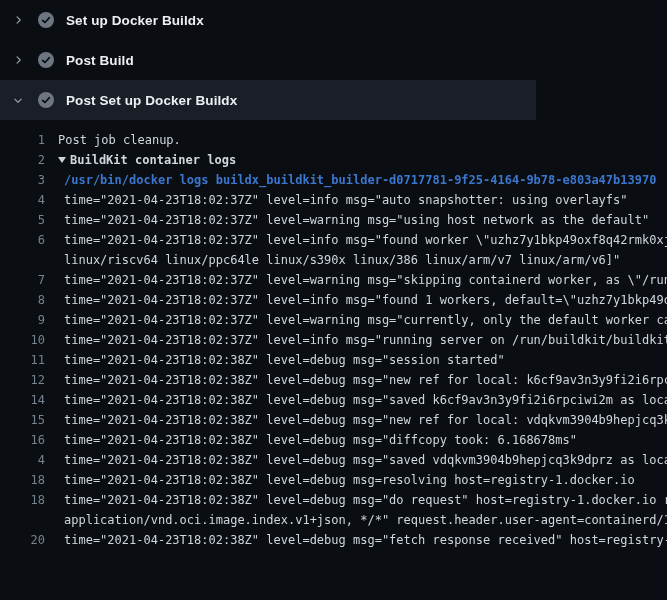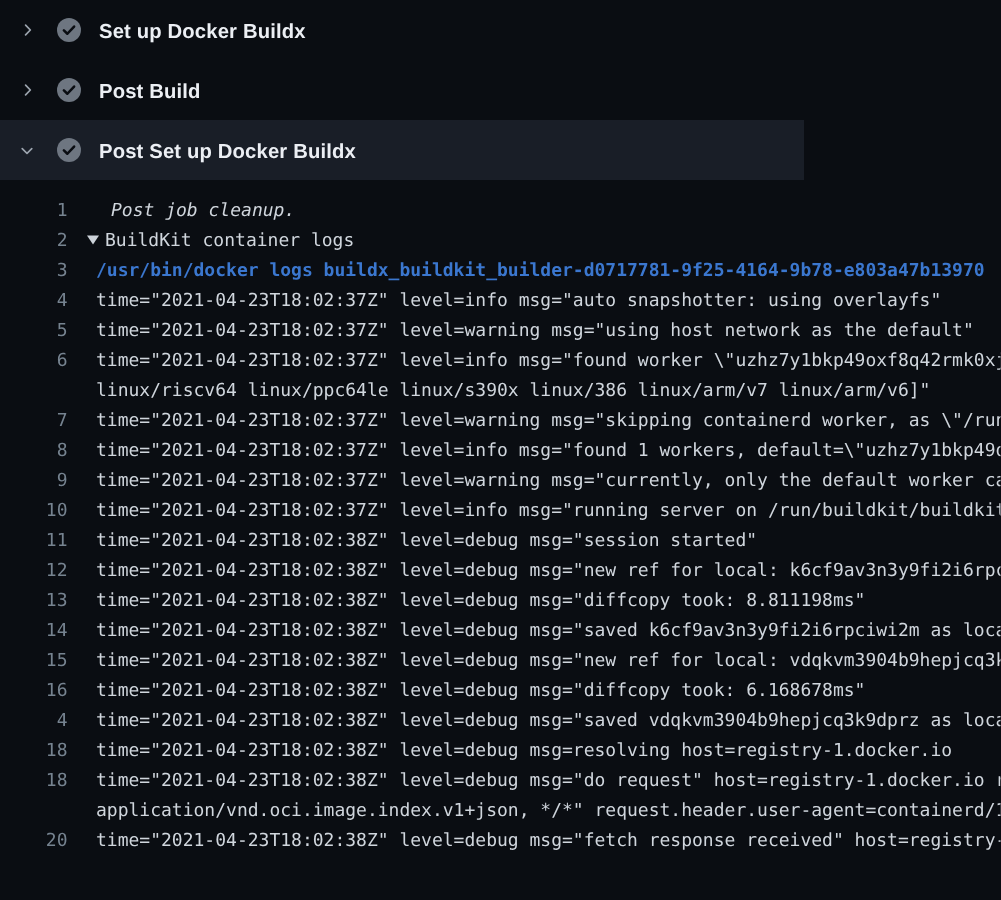--- a/index.html
+++ b/index.html
@@ -49,22 +49,22 @@
     color:var(--log-text);
   }
   .row{display:flex;height:20px;white-space:pre;}
   .ln{
     flex:0 0 45px;width:45px;text-align:right;
     color:var(--line-number);
     text-decoration:none;cursor:pointer;
     user-select:none;
   }
   .txt{white-space:pre;}
-  .row.base .txt{margin-left:29px;font-style:italic;}
-  .row.group .txt{margin-left:0;}
+  .row.base .txt{margin-left:13px;}
+  .row.group .txt{margin-left:0;font-weight:bold;}
   .row.command .txt,.row.detail .txt{margin-left:19px;}
   .row.wrap .txt{margin-left:19px;}
   .row.command .txt{color:var(--command-blue);font-weight:bold;}
   .tri{display:none;}
   .row.group{cursor:pointer;}
   .row.group .tri{
     display:inline-block;
     width:0;height:0;align-self:center;
     margin-left:13px;margin-right:4px;
     border-left:4.5px solid transparent;
@@ -180,25 +180,20 @@
       <a class="ln">11</a>
       
       <span class="txt">time="2021-04-23T18:02:38Z" level=debug msg="session started"</span>
     </div>
     <div class="row detail">
       <a class="ln">12</a>
       
       <span class="txt">time="2021-04-23T18:02:38Z" level=debug msg="new ref for local: k6cf9av3n3y9fi2i6rpci</span>
     </div>
     <div class="row detail">
-      <a class="ln">13</a>
-      
-      <span class="txt">time="2021-04-23T18:02:38Z" level=debug msg="diffcopy took: 8.811198ms"</span>
-    </div>
-    <div class="row detail">
       <a class="ln">14</a>
       
       <span class="txt">time="2021-04-23T18:02:38Z" level=debug msg="saved k6cf9av3n3y9fi2i6rpciwi2m as local"</span>
     </div>
     <div class="row detail">
       <a class="ln">15</a>
       
       <span class="txt">time="2021-04-23T18:02:38Z" level=debug msg="new ref for local: vdqkvm3904b9hepjcq3k9</span>
     </div>
     <div class="row detail">

